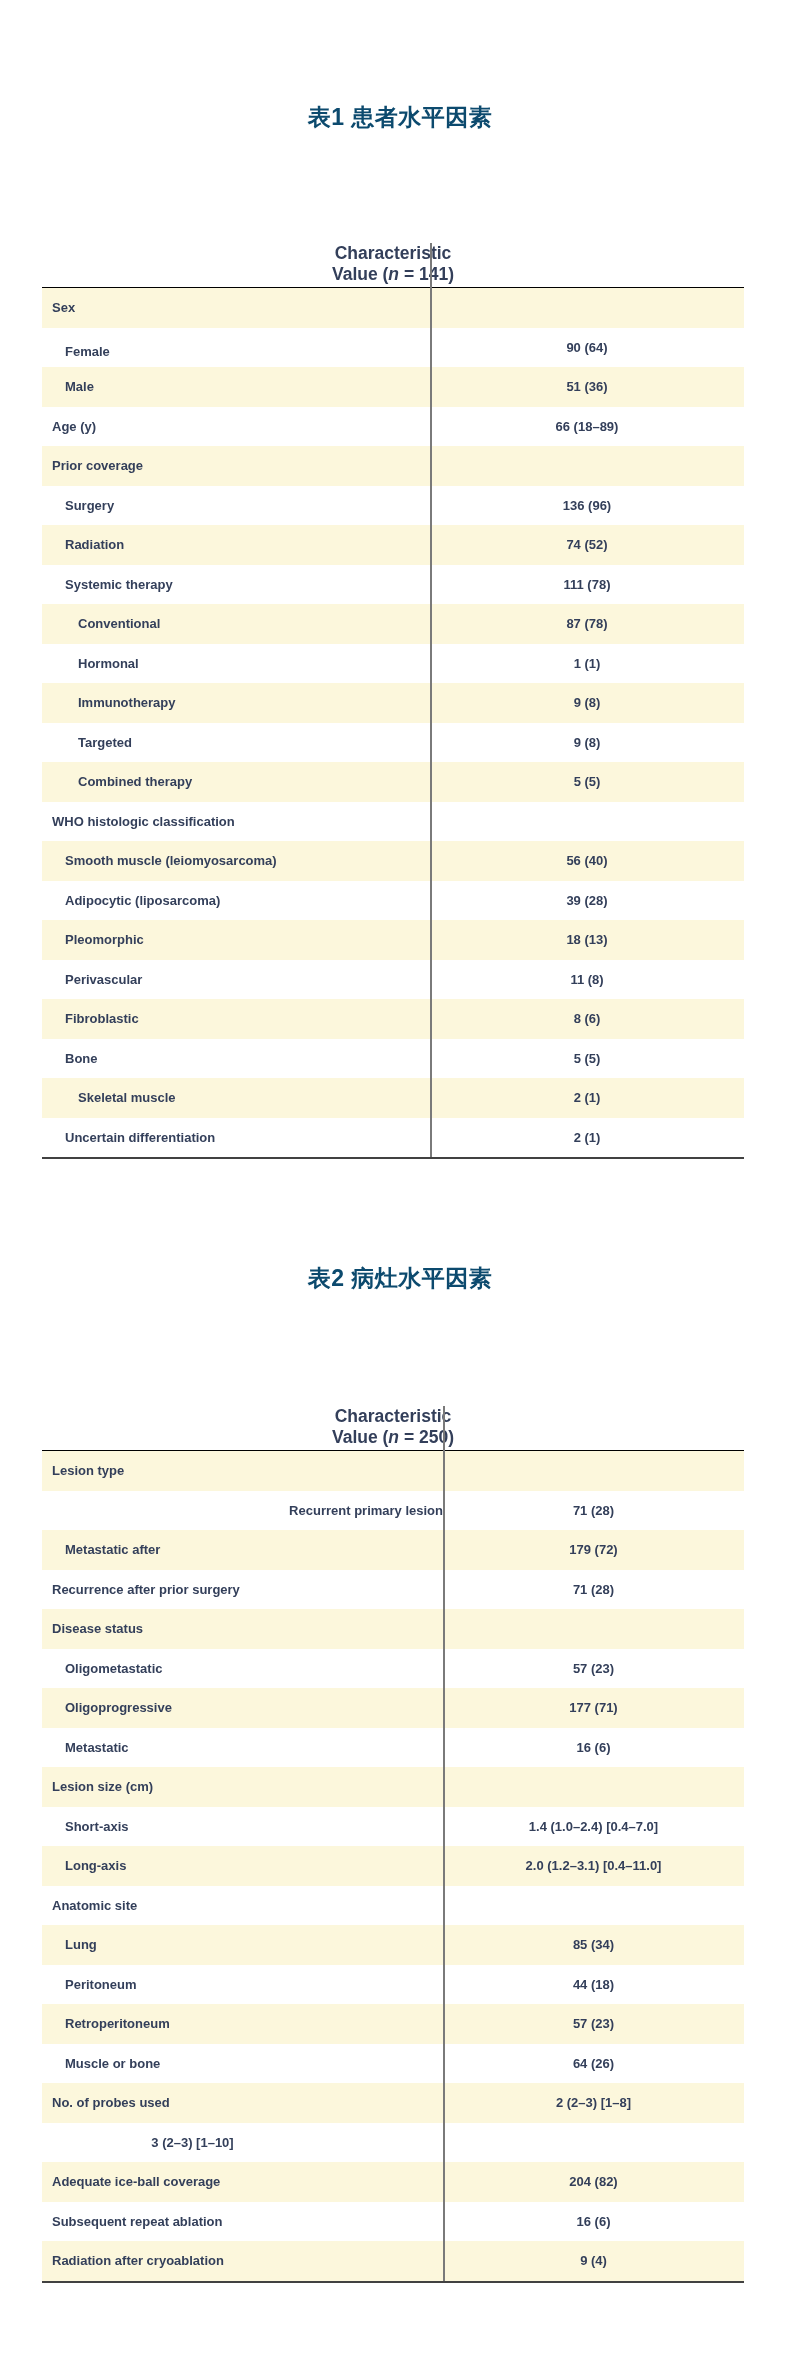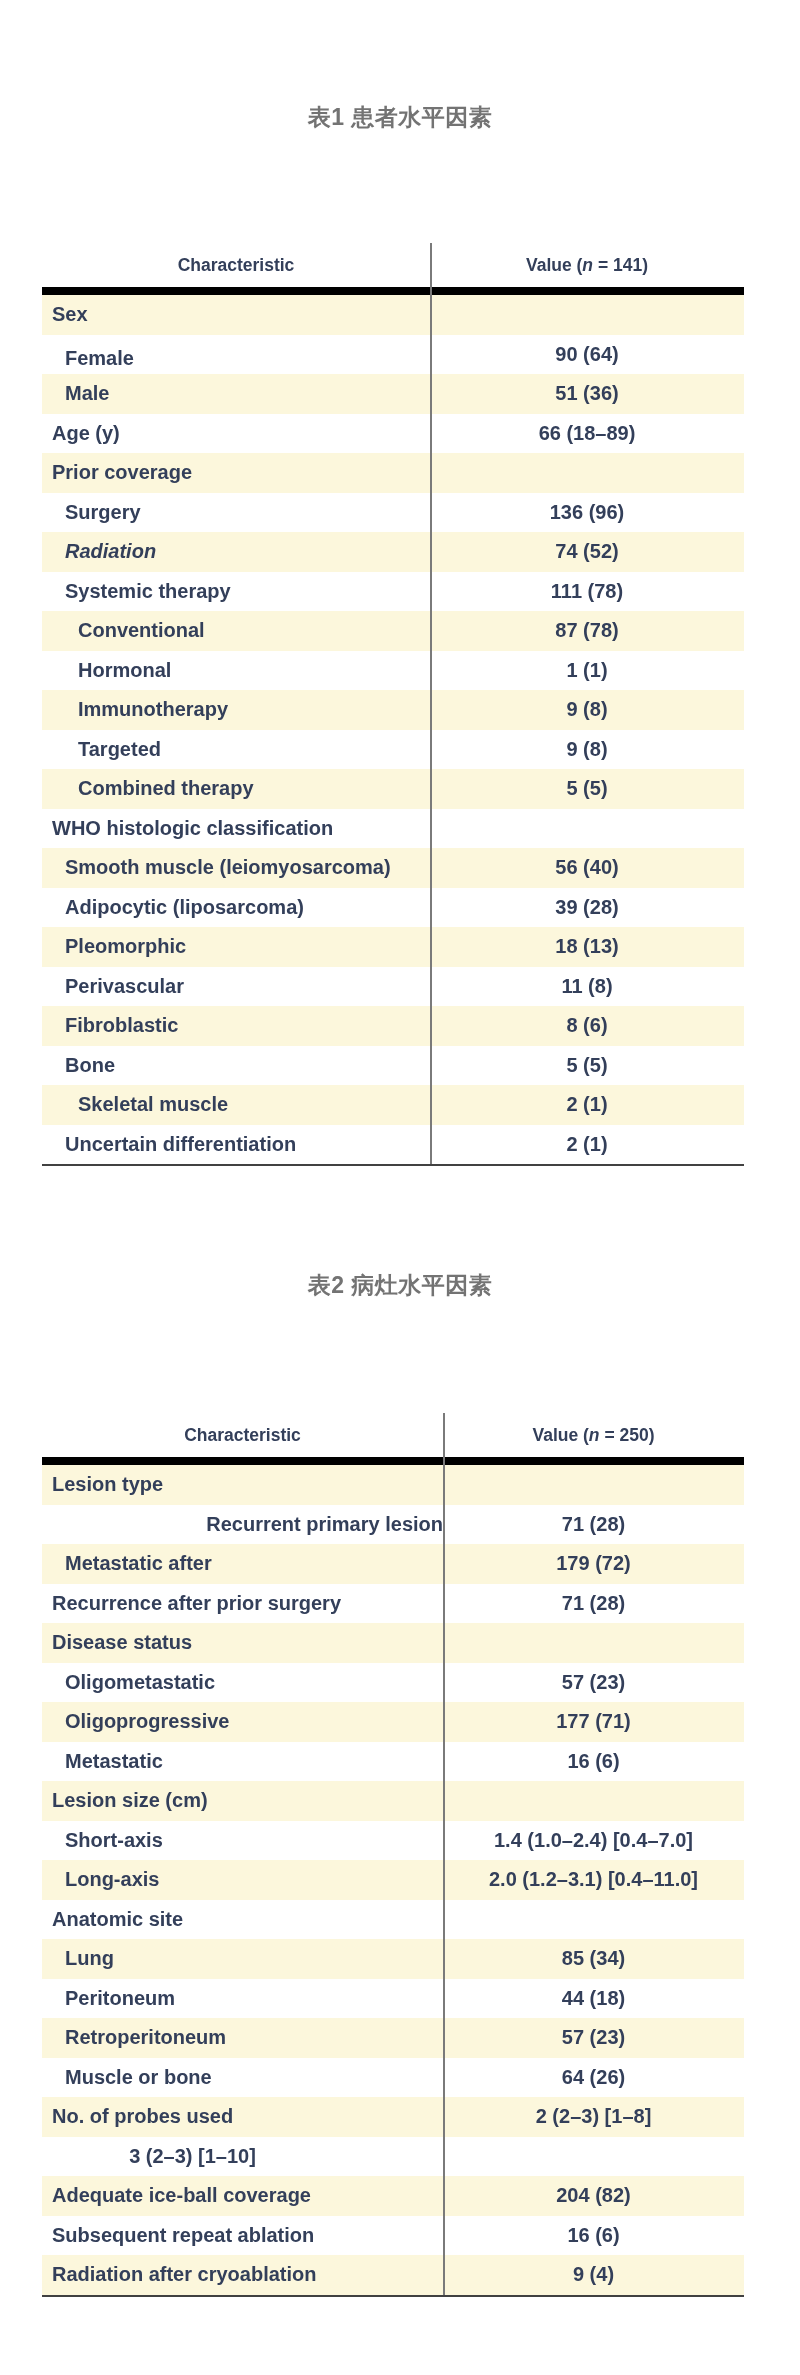--- a/index.html
+++ b/index.html
@@ -1,34 +1,34 @@
 <!DOCTYPE html>
 <html><head>
 <meta charset="utf-8">
 <style>
   html,body { margin:0; padding:0; background:#ffffff; }
   body { width:800px; font-family:"Liberation Sans", sans-serif; }
   .page { width:800px; min-height:2375px; background:#fff; overflow:hidden; }
 
   .tbl-title { margin:0; text-align:center; font-size:23px; line-height:26px;
-               font-weight:700; color:#737373; letter-spacing:0.5px; }
+               font-weight:700; color:#0c4a6e; letter-spacing:0.5px; }
   .figure1 .tbl-title { padding-top:104px; }
   .figure2 .tbl-title { padding-top:106px; }
 
   .tbl { margin-left:42px; width:702px; position:relative;
          border-bottom:2.5px solid #414141; color:#333f5a; font-weight:700; }
   .figure1 .tbl { margin-top:113px; }
   .figure2 .tbl { margin-top:115px; }
 
   .thead { display:flex; height:44px; align-items:center;
-           border-bottom:8px solid #000000; font-size:17.5px; }
+           border-bottom:1px solid #000000; font-size:17.5px;flex-direction:column; }
   .th { text-align:center; }
   .th i { font-style:italic; }
 
-  .row { display:flex; height:39.5px; align-items:center; font-size:20px; }
+  .row { display:flex; height:39.5px; align-items:center; font-size:13px; }
   .row.cream { background:#fcf7dc; }
   .cell.label { box-sizing:border-box; }
   .cell.value { text-align:center; }
 
   .t1 .th-char, .t1 .label { width:388px; }
   .t1 .th-val,  .t1 .value { width:314px; }
   .t2 .th-char, .t2 .label { width:401px; }
   .t2 .th-val,  .t2 .value { width:301px; }
 
   .vline { position:absolute; top:0; bottom:0; width:1.5px; background:#7a7a7a; }
@@ -68,21 +68,21 @@
         </div>
           <div class="row cream">
           <div class="cell label" style="padding-left: 10px;">Prior coverage</div>
           <div class="cell value"></div>
         </div>
           <div class="row">
           <div class="cell label" style="padding-left: 23px;">Surgery</div>
           <div class="cell value">136 (96)</div>
         </div>
           <div class="row cream">
-          <div class="cell label" style="padding-left: 23px; font-style: italic;">Radiation</div>
+          <div class="cell label" style="padding-left: 23px;">Radiation</div>
           <div class="cell value">74 (52)</div>
         </div>
           <div class="row">
           <div class="cell label" style="padding-left: 23px;">Systemic therapy</div>
           <div class="cell value">111 (78)</div>
         </div>
           <div class="row cream">
           <div class="cell label" style="padding-left: 36px;">Conventional</div>
           <div class="cell value">87 (78)</div>
         </div>

